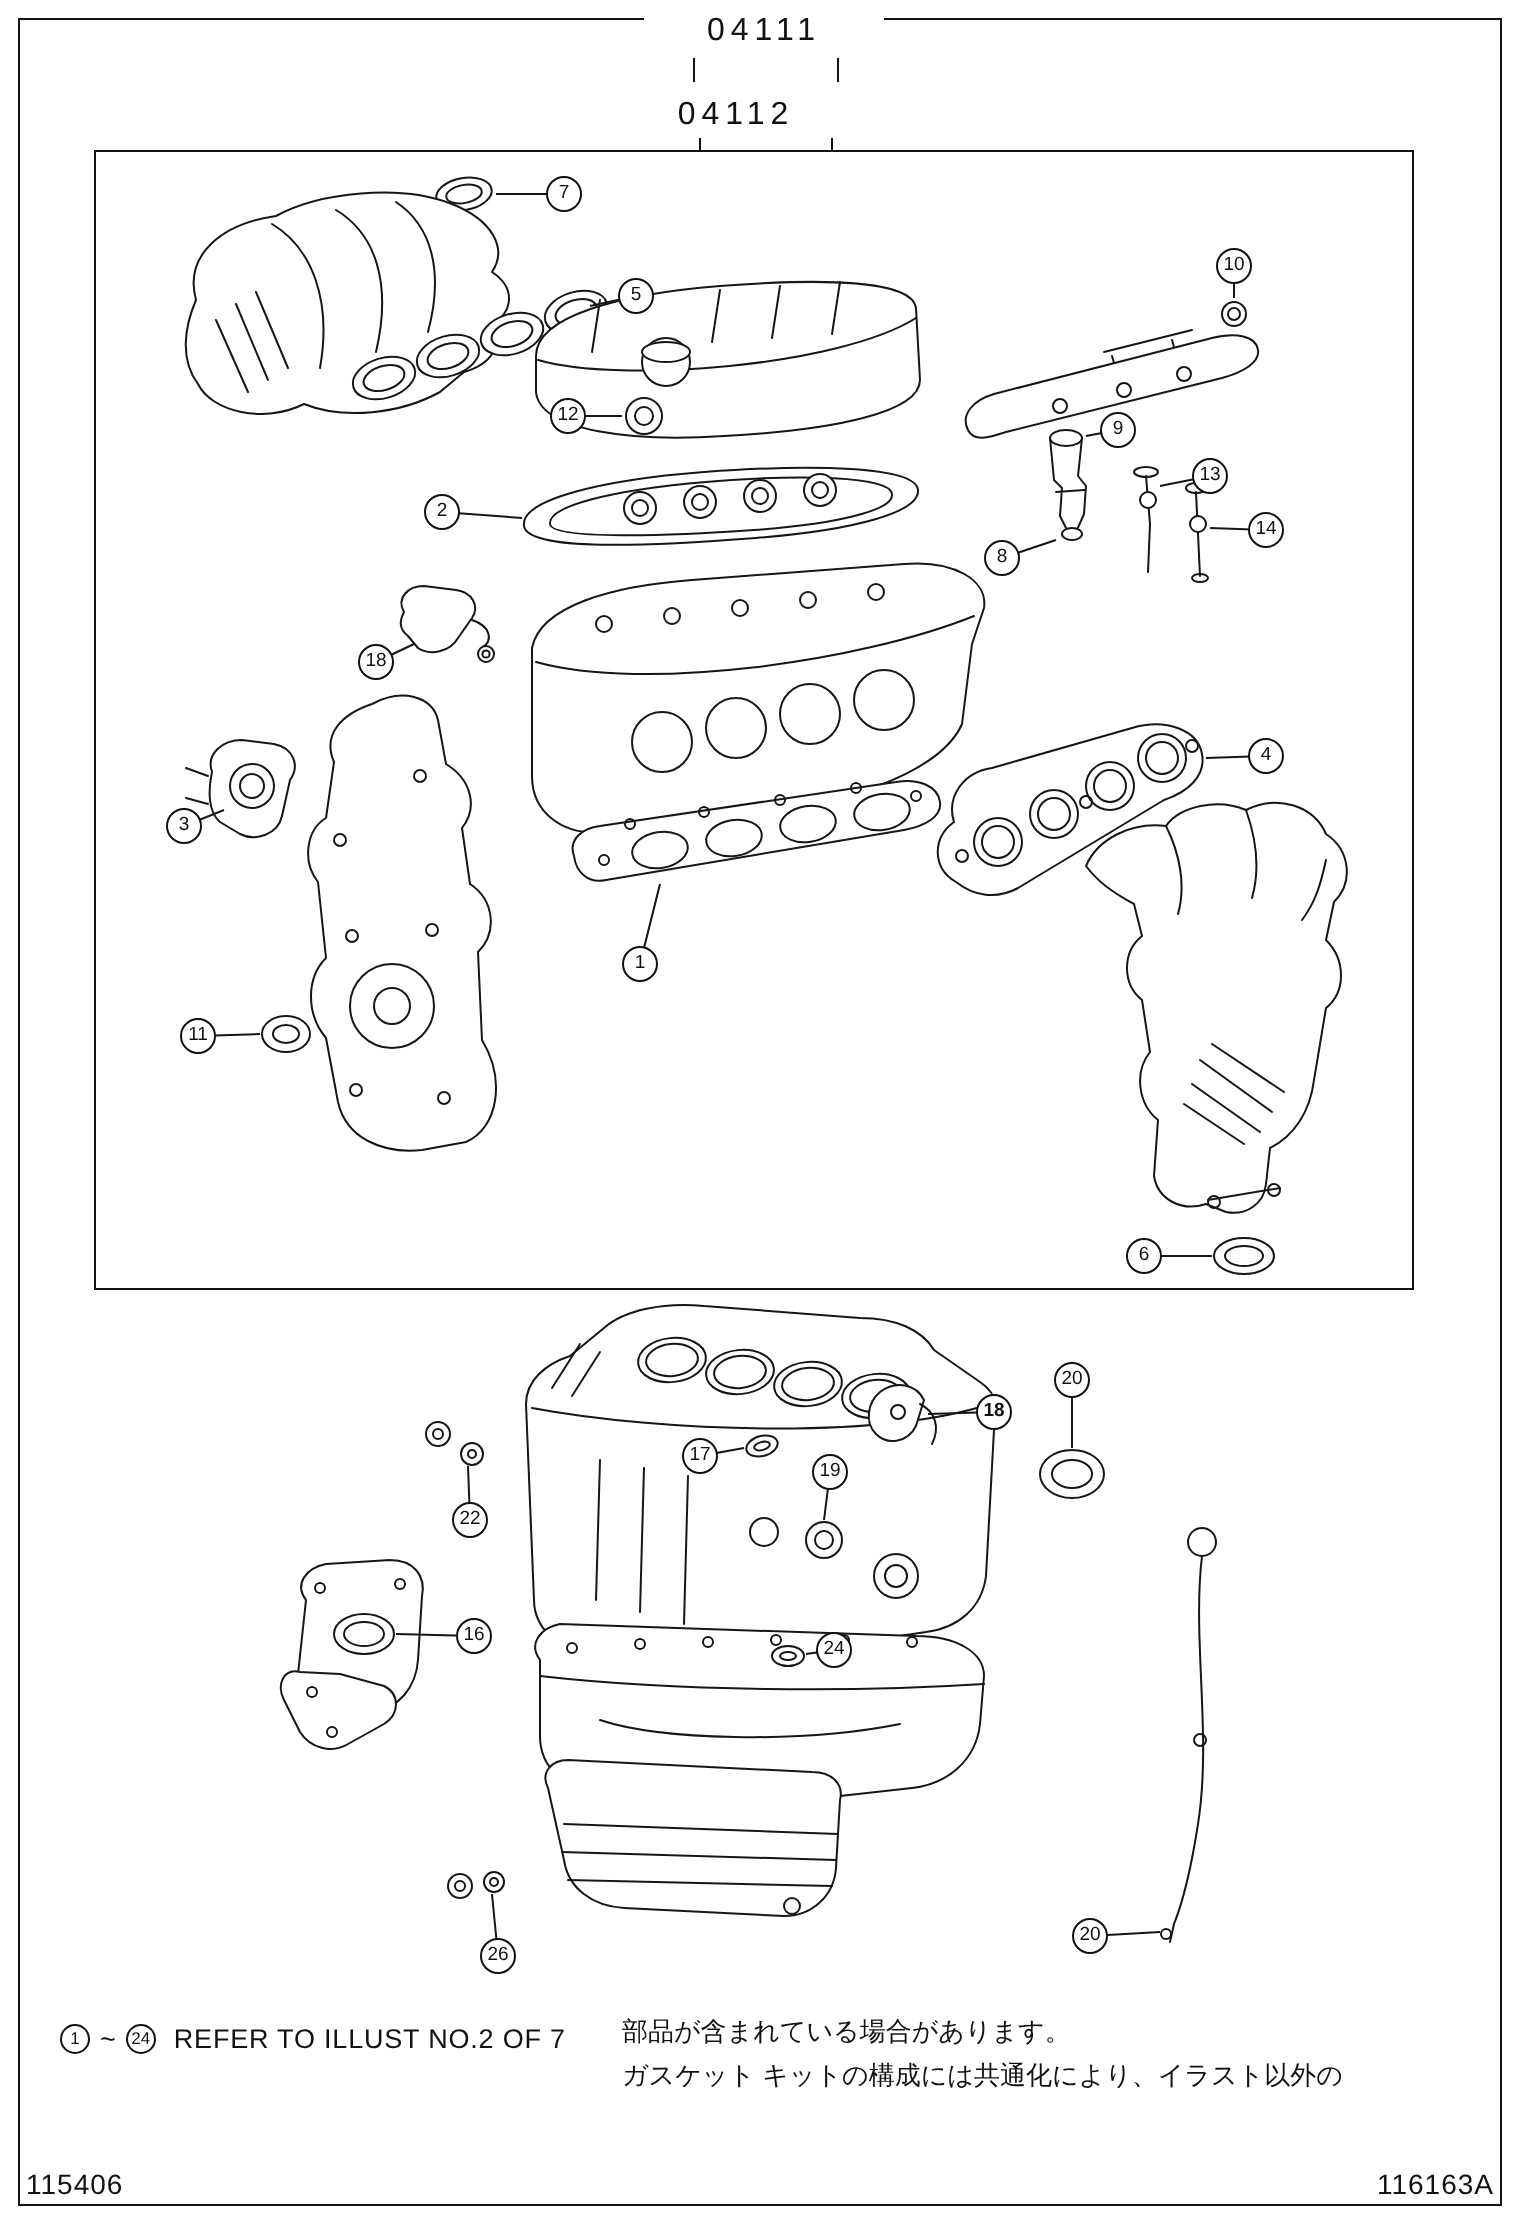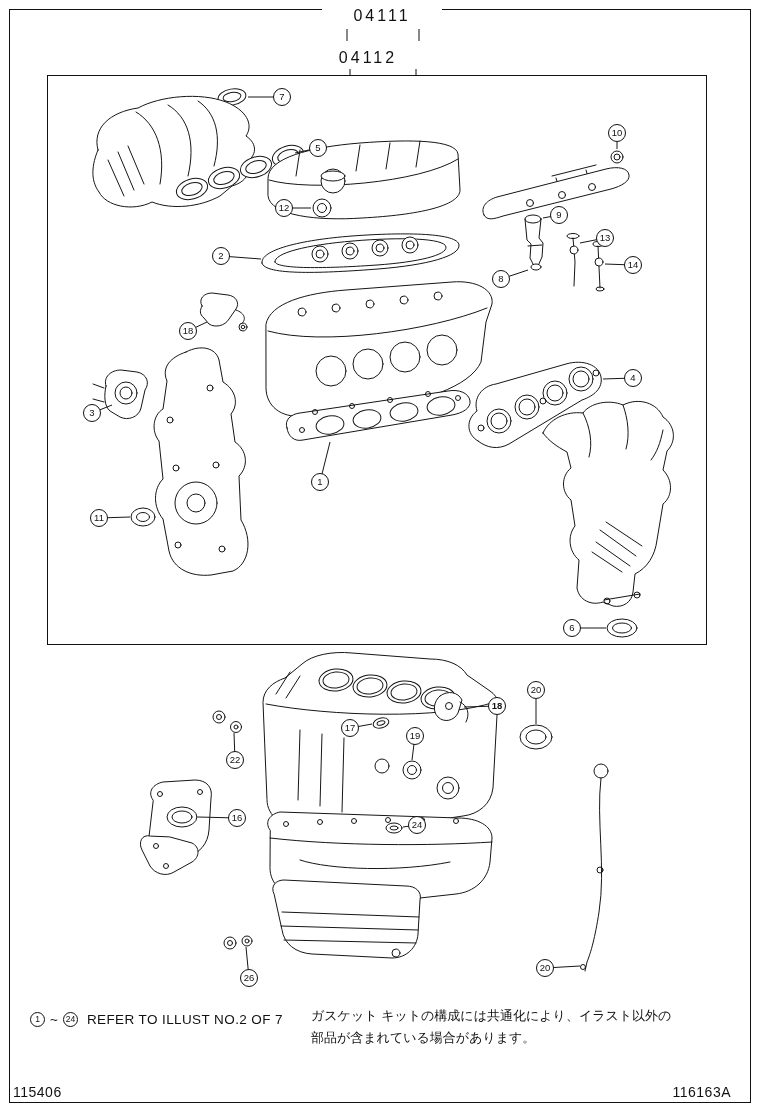--- a/index.html
+++ b/index.html
@@ -25,21 +25,21 @@
   }
   .mini-circle{
     display:inline-flex;align-items:center;justify-content:center;
     width:15px;height:15px;border:1px solid #111;border-radius:50%;
     font-size:8.5px;line-height:1;box-sizing:border-box;background:#fff;
   }
   .refer-text{margin-left:4px;letter-spacing:.4px;}
   .jp-note{position:absolute;left:311px;top:1005px;font-size:13px;line-height:22px;}
   .doc-code{position:absolute;font-size:14px;letter-spacing:.5px;top:1084px;}
   .doc-left{left:13px;}
-  .doc-right{right:29px;text-align:left;}
+  .doc-right{right:13px;text-align:left;}
 </style>
 </head>
 <body>
 
 <div class="page">
 
   <svg id="art" width="760" height="1112" viewBox="0 0 760 1112">
 
     <g fill="none" stroke="#111" stroke-width="1">
       <rect x="9.5" y="9.5" width="741" height="1093"></rect>
@@ -371,20 +371,20 @@
     </div>
 
   <div class="refer">
     <span class="mini-circle">1</span>
     <span>~</span>
     <span class="mini-circle">24</span>
     <span class="refer-text">REFER TO ILLUST NO.2 OF 7</span>
   </div>
 
   <div class="jp-note">
+    <div>部品が含まれている場合があります。</div>
     <div>ガスケット キットの構成には共通化により、イラスト以外の</div>
-    <div>部品が含まれている場合があります。</div>
   </div>
 
   <div class="doc-code doc-left">115406</div>
   <div class="doc-code doc-right">116163A</div>
 
 </div>
 
 </body></html>

